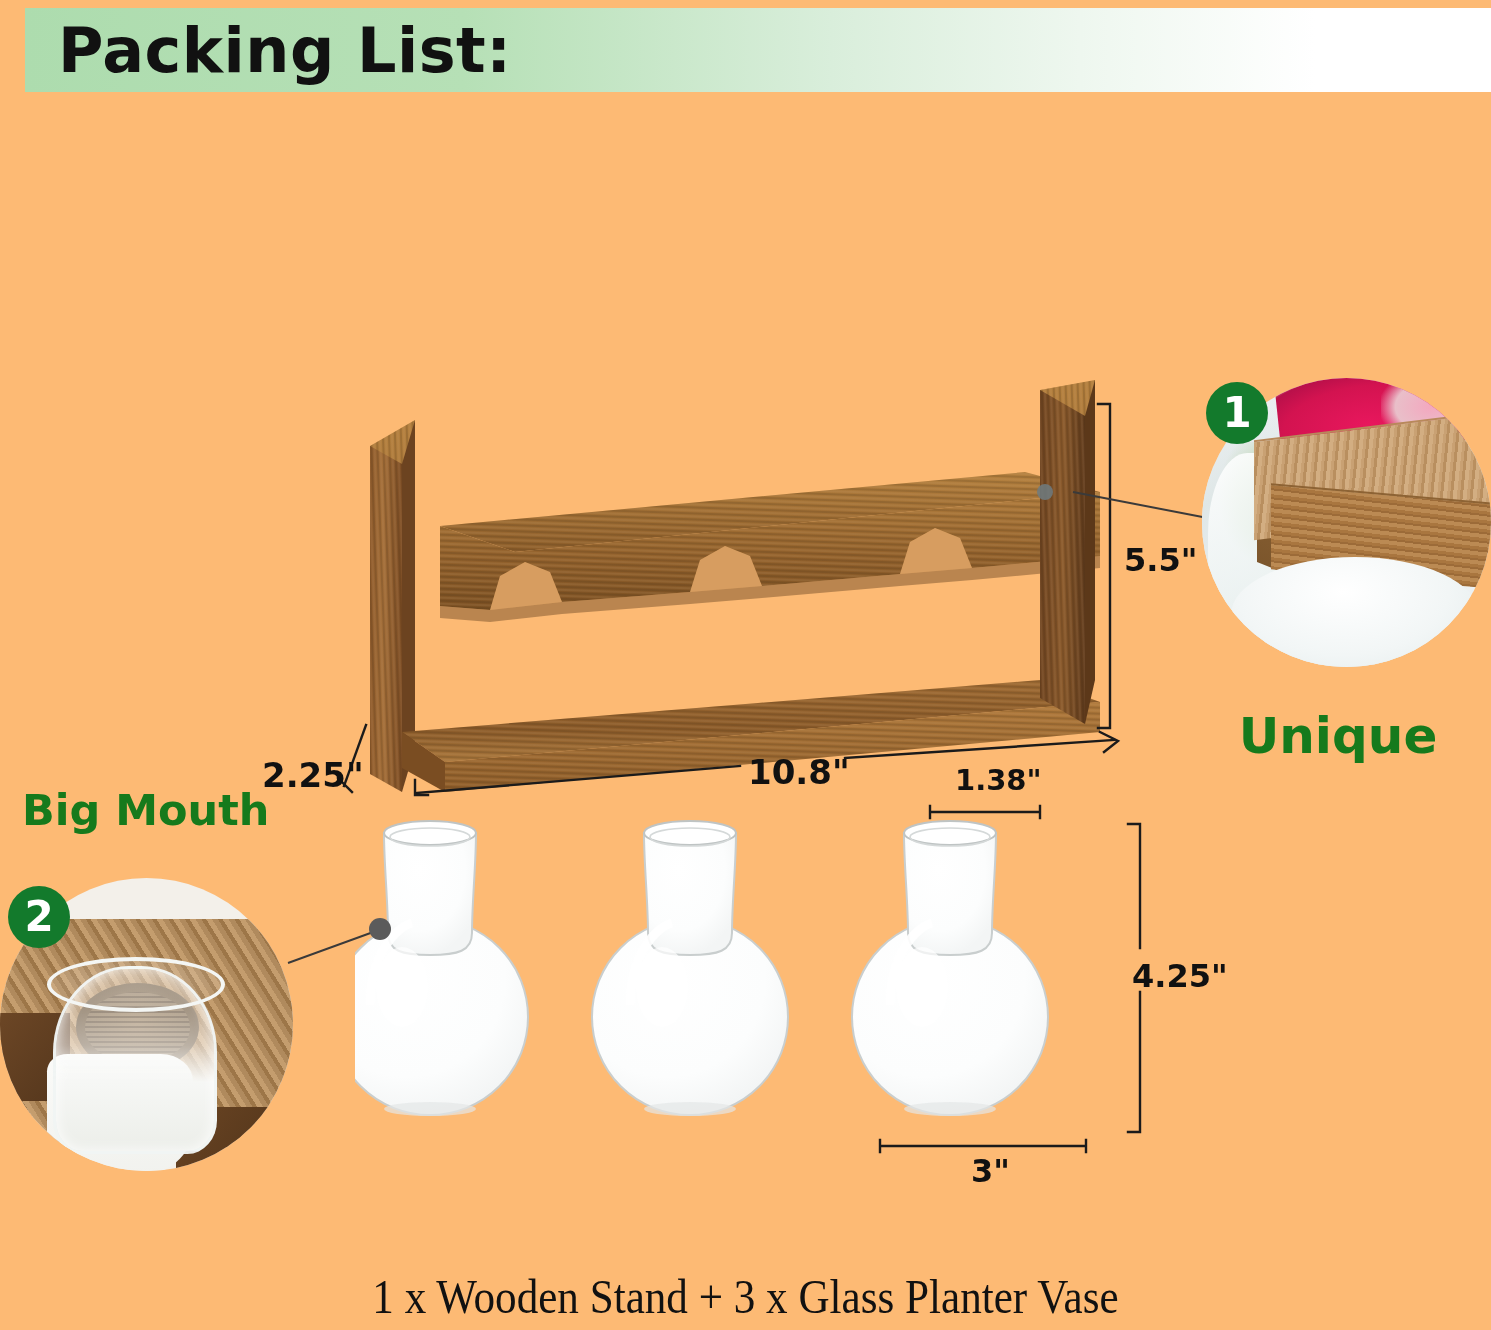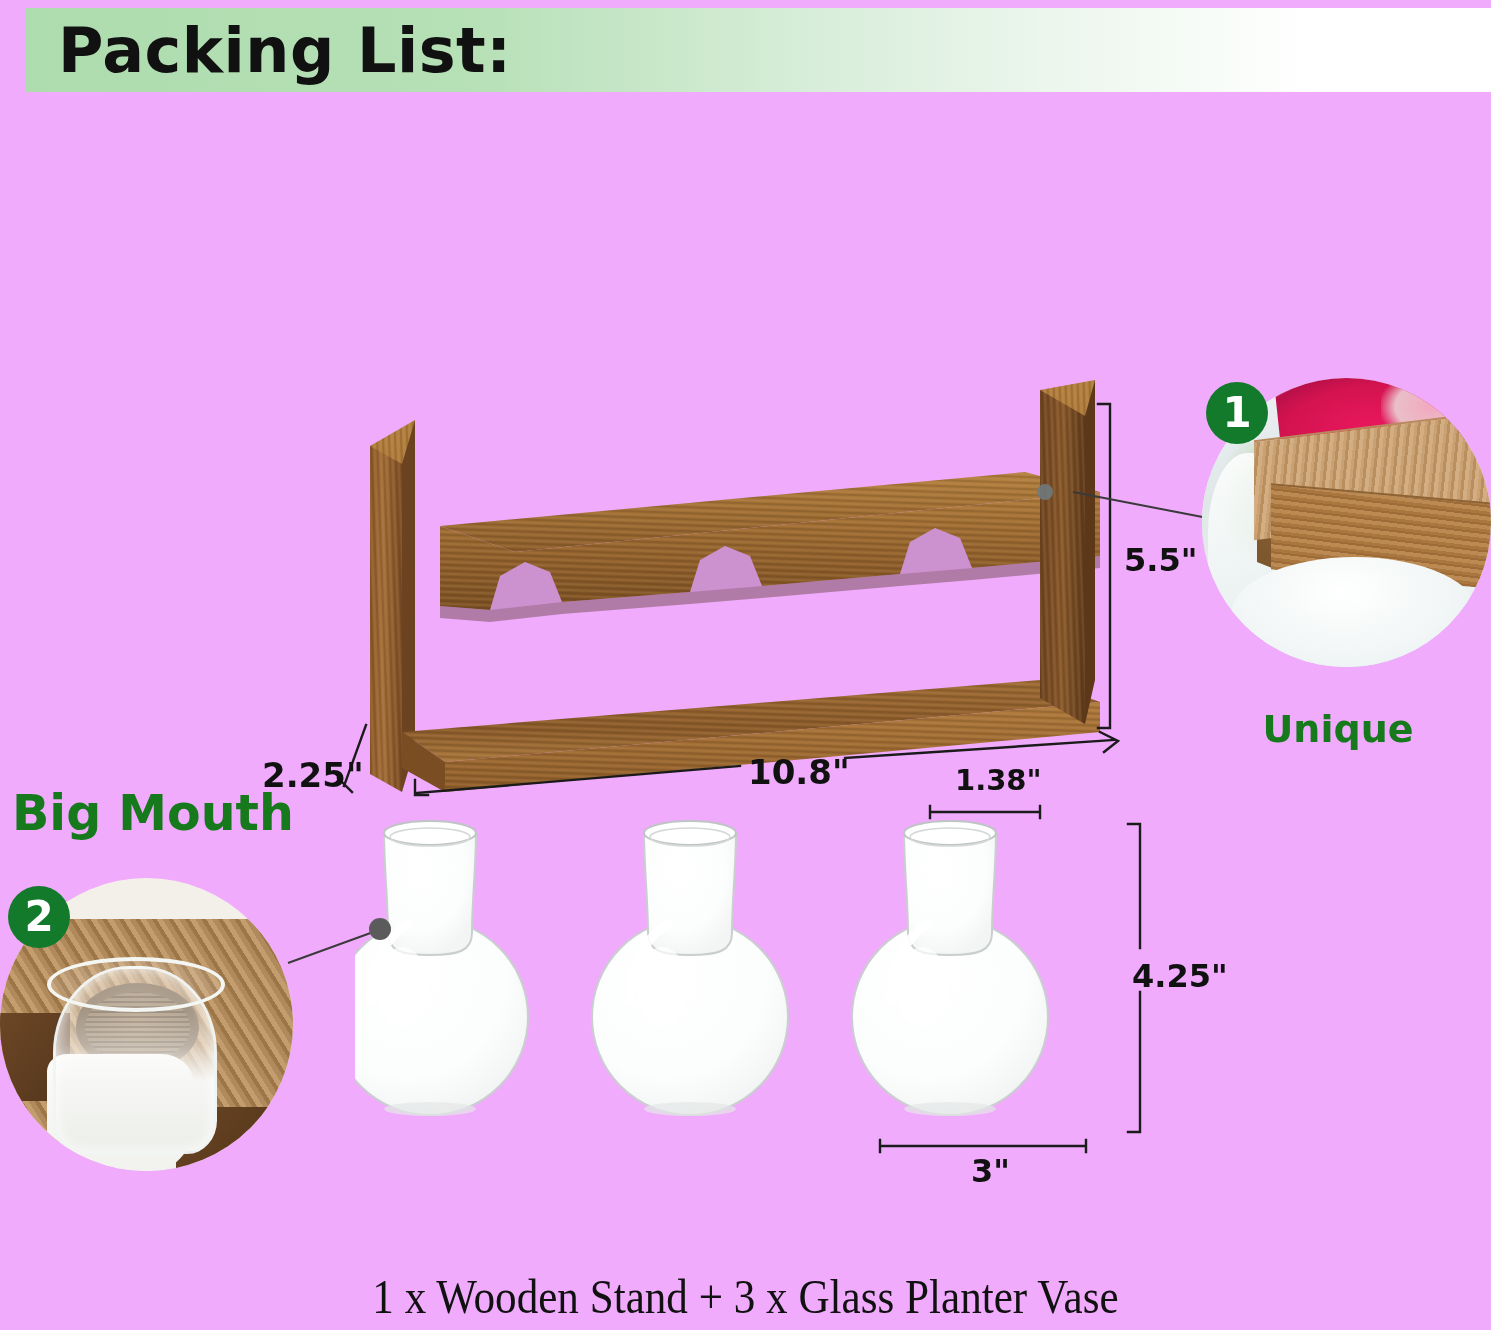--- a/index.html
+++ b/index.html
@@ -1,19 +1,19 @@
 <!DOCTYPE html>
 <html><head>
 <meta charset="utf-8">
 <style>
   html,body{margin:0;padding:0;background:#fff;}
   body{width:1491px;height:1330px;position:relative;overflow:hidden;
        font-family:"Liberation Sans",sans-serif;}
 
-  .stage{position:absolute;inset:0;background:#f0abfc;}
+  .stage{position:absolute;inset:0;background:#fdba74;}
 
   
   .header-band{position:absolute;left:25px;top:8px;width:1466px;height:84px;
      background:linear-gradient(to right,#addcae 0%,#b6e0b6 30%,#d9eedb 55%,#eef7ef 72%,#ffffff 88%);}
   .header-title{position:absolute;left:58px;top:8px;width:700px;height:84px;
      display:flex;align-items:center;font-size:62px;font-weight:700;color:#111;
      letter-spacing:0.5px;font-family:"DejaVu Sans",sans-serif;}
 
   
   .stand{position:absolute;left:340px;top:380px;width:790px;height:420px;}
@@ -90,23 +90,23 @@
      background:linear-gradient(180deg,#fbfbf9,#f1f2ee);border-radius:14% 22% 40% 35%;}
 
   .badge{position:absolute;width:62px;height:62px;border-radius:50%;
      background:#137a2c;color:#fff;display:flex;align-items:center;justify-content:center;
      font-size:42px;font-weight:700;font-family:"DejaVu Sans",sans-serif;line-height:1;}
   .badge-1{left:1206px;top:382px;}
   .badge-2{left:8px;top:886px;}
 
   .feat-label{position:absolute;color:#167a1c;font-weight:700;
      font-family:"DejaVu Sans",sans-serif;white-space:nowrap;}
-  .label-wood{left:1188px;top:708px;width:300px;font-size:38px;line-height:1.12;
+  .label-wood{left:1188px;top:708px;width:300px;font-size:50px;line-height:1.12;
      text-align:center;}
-  .label-mouth{left:12px;top:785px;font-size:49px;}
+  .label-mouth{left:22px;top:785px;font-size:43px;}
 
   
   .caption{position:absolute;left:0;top:1268px;width:1491px;text-align:center;
      font-family:"Liberation Serif",serif;font-size:49px;color:#111;
      font-stretch:condensed;transform:scaleX(.88);transform-origin:center;}
 </style>
 </head>
 <body>
 
 <div class="stage">

